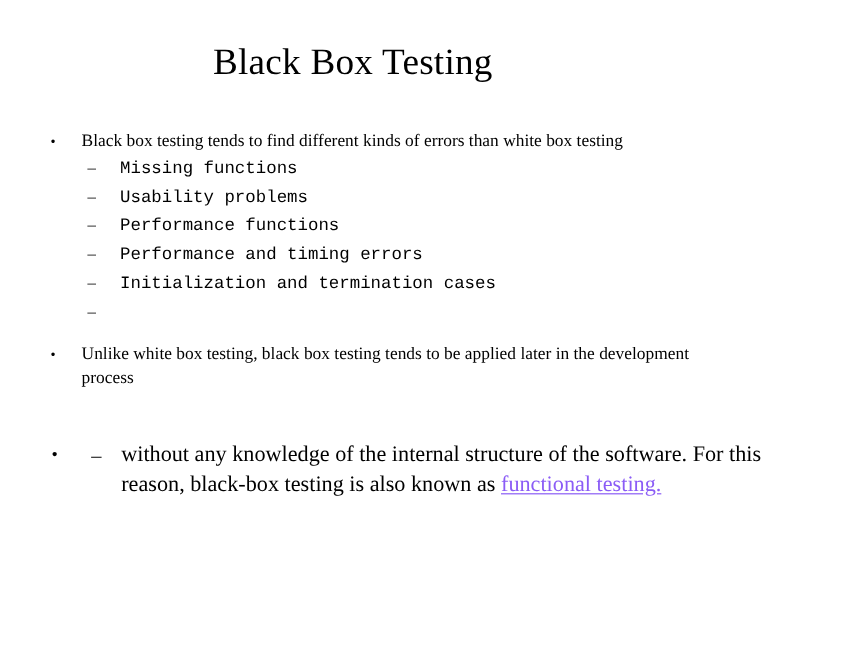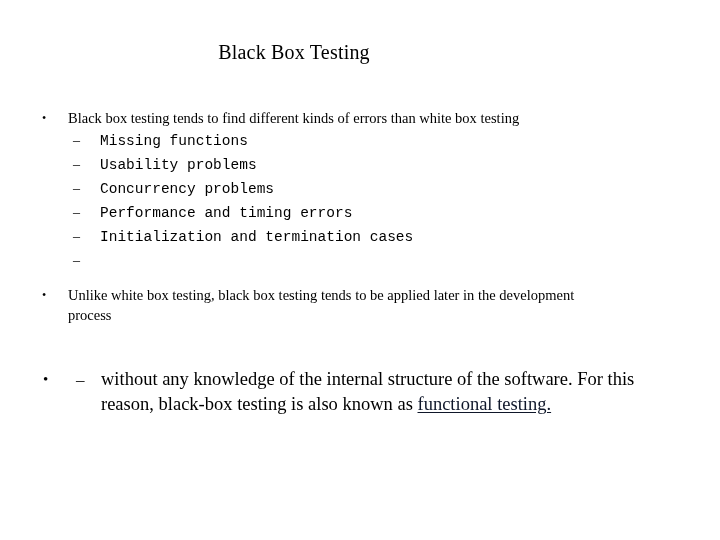--- a/index.html
+++ b/index.html
@@ -24,21 +24,21 @@
     background: #ffffff;
   }
 
   
   .slide-title {
     position: absolute;
     left: 0;
     top: 33px;
     width: 588px;
     text-align: center;
-    font-size: 20px;
+    font-size: 31px;
     line-height: 38px;
     font-weight: normal;
     letter-spacing: 0.2px;
     color: #000000;
     white-space: nowrap;
   }
 
   
   .body-area {
     position: absolute;
@@ -137,21 +137,21 @@
   .lvl2-big > .bullet-text {
     margin-left: 101px;
     margin-right: 46px;
   }
 
   
   .accent {
     color: #26506e;
   }
   .accent-underline {
-    color: #0f172a;
+    color: #8b5cf6;
     text-decoration: underline;
     text-underline-offset: 2px;
   }
 </style>
 </head>
 <body>
 
 <div class="slide">
 
   <div class="slide-title">Black Box Testing</div>
@@ -172,21 +172,21 @@
           <span class="bullet-text">Missing functions</span>
         </div>
 
         <div class="bullet-row lvl2">
           <span class="bullet-mark">–</span>
           <span class="bullet-text">Usability problems</span>
         </div>
 
         <div class="bullet-row lvl2">
           <span class="bullet-mark">–</span>
-          <span class="bullet-text">Concurrency problems</span>
+          <span class="bullet-text">Performance functions</span>
         </div>
 
         <div class="bullet-row lvl2">
           <span class="bullet-mark">–</span>
           <span class="bullet-text">Performance and timing errors</span>
         </div>
 
         <div class="bullet-row lvl2">
           <span class="bullet-mark">–</span>
           <span class="bullet-text">Initialization and termination cases</span>

